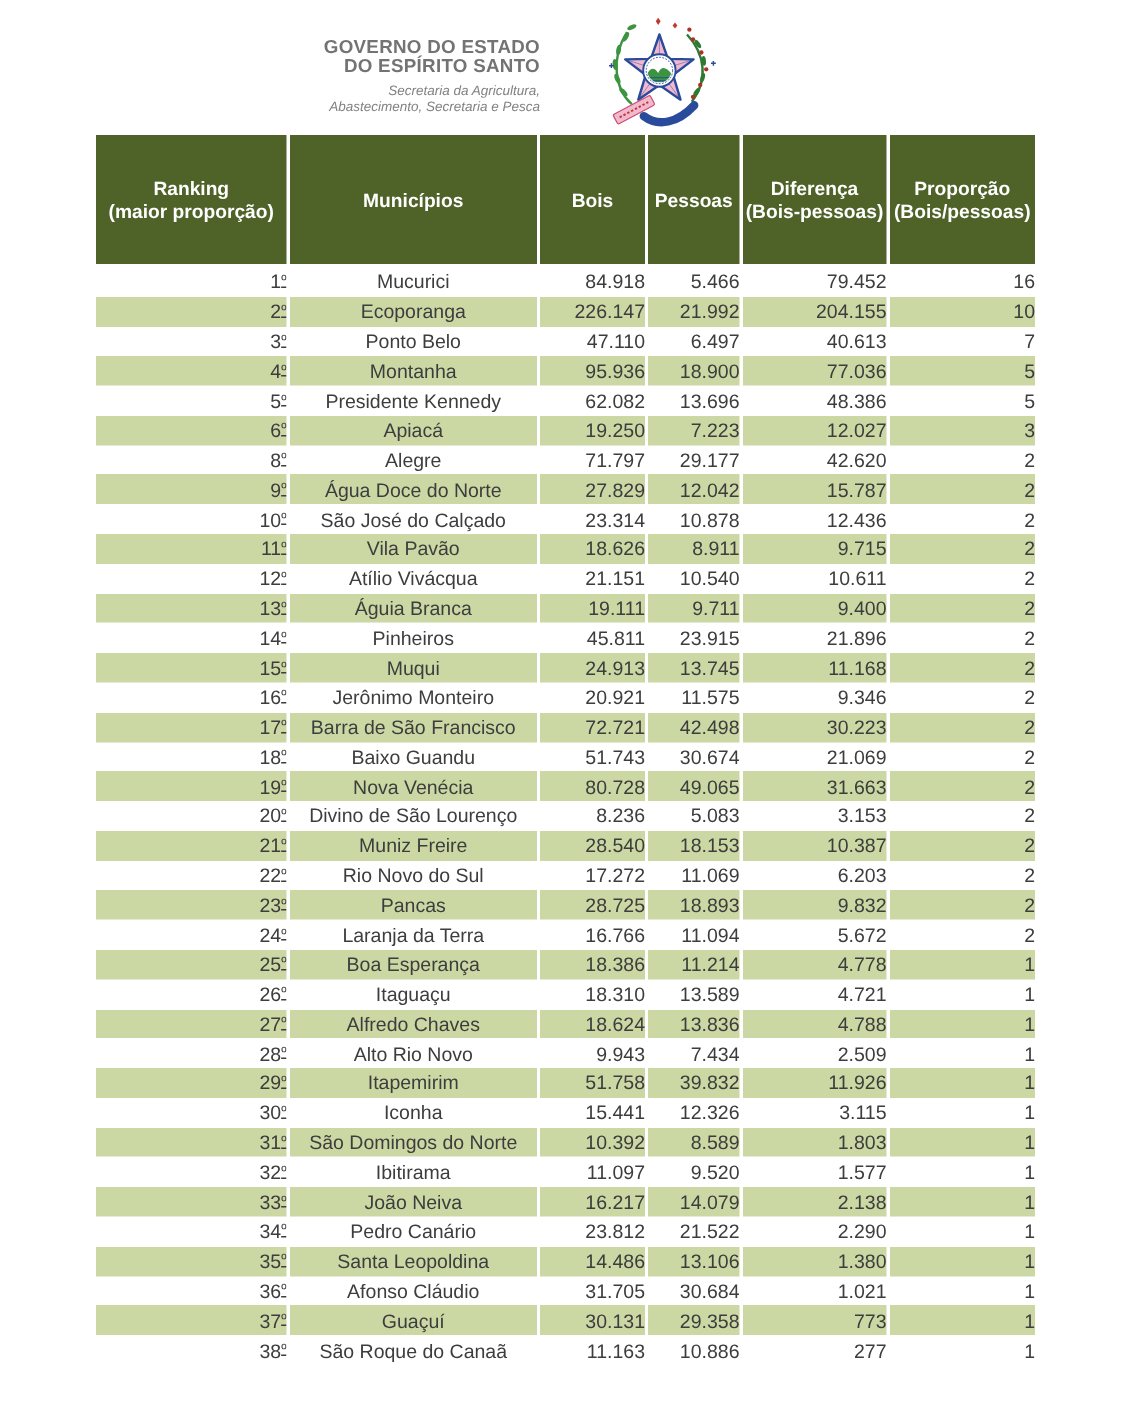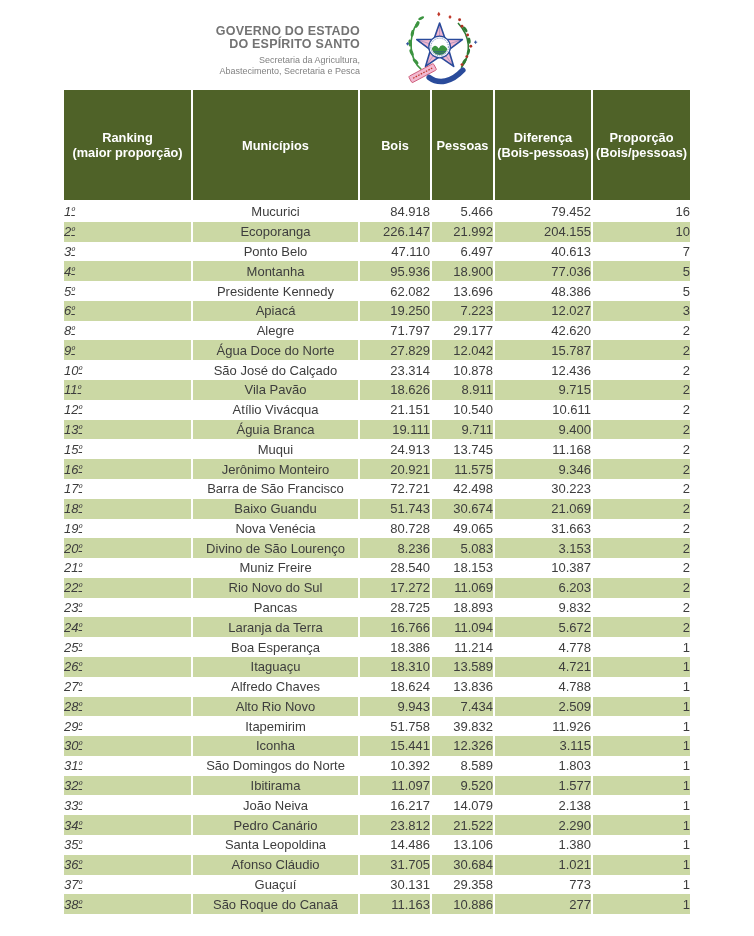--- a/index.html
+++ b/index.html
@@ -5,45 +5,45 @@
   html,body { margin:0; padding:0; }
   body {
     width:754px; height:936px; background:#ffffff;
     font-family:"Liberation Sans", sans-serif;
     position:relative; overflow:hidden;
   }
   
   .letterhead { position:absolute; top:0; left:0; width:754px; height:78px; }
   .lh-text { position:absolute; top:25px; left:60px; width:300px; text-align:right; color:var(--lh-gray,#737373); }
   .lh-line { font-weight:bold; font-size:12.5px; line-height:13px; letter-spacing:0.2px; }
-  .lh-sub  { font-size:9px; line-height:10.5px; color:var(--lh-gray2,#828282); }
+  .lh-sub  { font-style:italic; font-size:9px; line-height:10.5px; color:var(--lh-gray2,#828282); }
   .lh-sub.first { margin-top:4px; }
   .lh-logo { position:absolute; left:402px; top:6px; width:76px; height:82px; }
   .lh-logo svg { width:100%; height:100%; display:block; }
   
   table.rank {
     position:absolute; top:90px; left:64px; width:626px;
     border-collapse:collapse; table-layout:fixed;
     font-size:13px; color:var(--text-dark,#3d3d3d);
   }
   table.rank thead th {
     background:var(--header-green,#4f6228); color:#ffffff;
     font-weight:bold; font-size:12.8px; line-height:15px;
     height:86px; white-space:pre-line; text-align:center; vertical-align:middle;
-    padding:12px 1px; border:0; overflow:hidden;
+    padding:0 1px; border:0; overflow:hidden;
   }
   table.rank th:not(:first-child),
   table.rank td:not(:first-child) { border-left:2px solid #ffffff; }
   table.rank thead th { border-bottom:2px solid #ffffff; }
   table.rank tbody td {
     height:19.79px; padding:0; border-top:0; border-bottom:0;
     overflow:hidden; white-space:nowrap; vertical-align:middle;
   }
   table.rank tbody tr:nth-child(even) td { background:var(--row-green,#cbd8a4); }
-  .c-rank { text-align:left;font-style:italic; }
+  .c-rank { text-align:right; }
   .c-mun  { text-align:center; padding-left:4px; }
   .c-num  { text-align:right; padding-right:7px; }
   .c-prop { padding-right:10px; }
   .ord { font-size:0.75em; vertical-align:0.24em; text-decoration:underline; }
 </style>
 </head>
 <body>
 
 <div class="letterhead">
   <div class="lh-text">
@@ -216,20 +216,28 @@
   </tr>
       <tr>
     <td class="c-rank">13<span class="ord">º</span></td>
     <td class="c-mun">Águia Branca</td>
     <td class="c-num">19.111</td>
     <td class="c-num">9.711</td>
     <td class="c-num">9.400</td>
     <td class="c-num c-prop">2</td>
   </tr>
       <tr>
+    <td class="c-rank">14<span class="ord">º</span></td>
+    <td class="c-mun">Pinheiros</td>
+    <td class="c-num">45.811</td>
+    <td class="c-num">23.915</td>
+    <td class="c-num">21.896</td>
+    <td class="c-num c-prop">2</td>
+  </tr>
+      <tr>
     <td class="c-rank">15<span class="ord">º</span></td>
     <td class="c-mun">Muqui</td>
     <td class="c-num">24.913</td>
     <td class="c-num">13.745</td>
     <td class="c-num">11.168</td>
     <td class="c-num c-prop">2</td>
   </tr>
       <tr>
     <td class="c-rank">16<span class="ord">º</span></td>
     <td class="c-mun">Jerônimo Monteiro</td>

